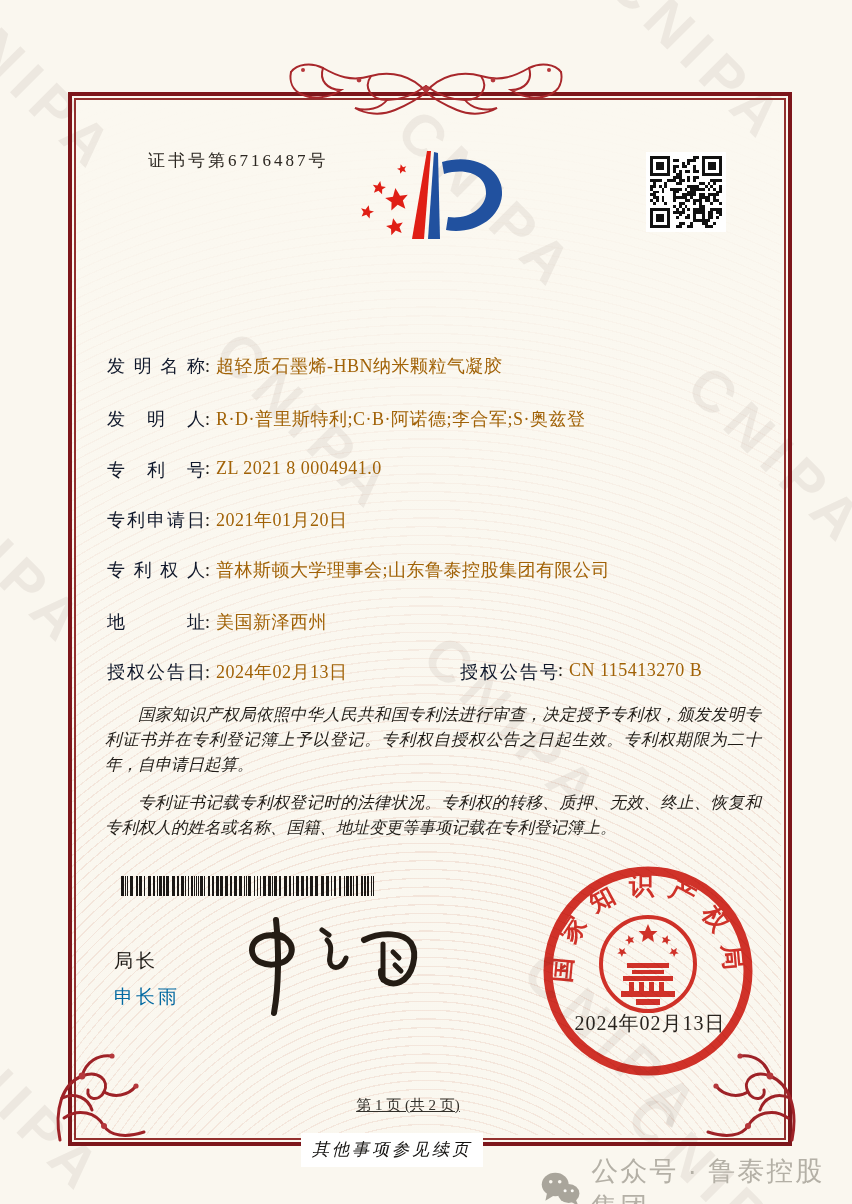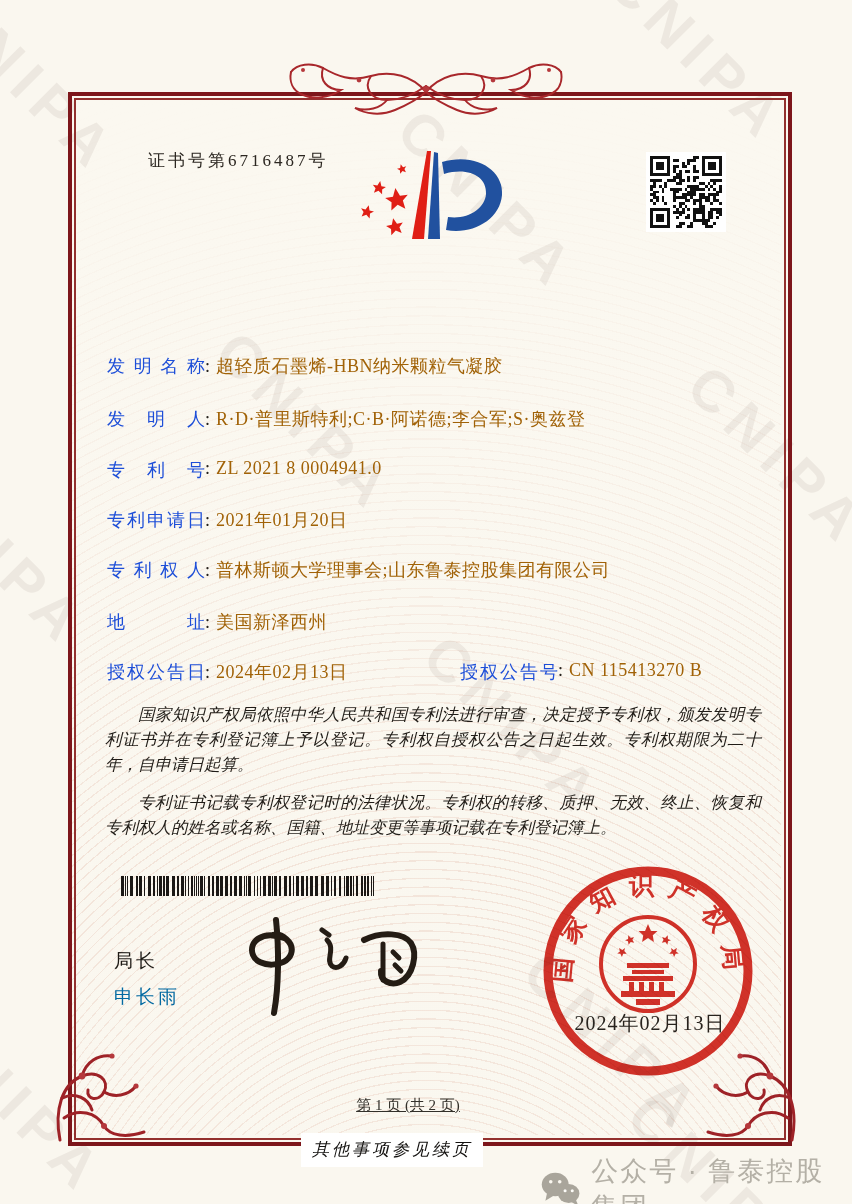--- a/index.html
+++ b/index.html
@@ -23,21 +23,21 @@
   .corner.bl{left:52px;top:1048px;}
   .corner.br{left:700px;top:1048px;transform:scaleX(-1);}
   
   .cert-no{position:absolute;left:104px;top:149px;font-size:17px;letter-spacing:3px;color:#2b2620;z-index:5;margin-left:44px;}
   .logo{position:absolute;left:338px;top:138px;z-index:5;}
   .qr{position:absolute;left:646px;top:152px;width:72px;height:72px;background:#fff;padding:4px;z-index:5;}
   .title{position:absolute;left:0;top:246px;width:852px;text-align:center;font-size:40px;font-weight:bold;
          letter-spacing:22px;padding-left:11px;box-sizing:border-box;color:#14110e;z-index:5;}
   
   .frow{position:absolute;left:107px;white-space:nowrap;z-index:5;font-size:18px;}
-  .flabel{display:inline-block;width:98px;text-align:justify;text-align-last:justify;color:#1d4ed8;vertical-align:top;}
+  .flabel{display:inline-block;width:98px;text-align:justify;text-align-last:justify;color:#0f172a;vertical-align:top;}
   .fcolon{display:inline-block;margin-right:6px;}
   .fvalue{color:#a16207;letter-spacing:.5px;}
   .pair2{position:absolute;left:353px;top:0;white-space:nowrap;}
   
   .body-text{position:absolute;left:105px;top:702px;width:656px;z-index:5;
      font-style:italic;font-size:16.5px;line-height:25px;color:#201c17;text-align:justify;}
   .body-text p{margin:0 0 13px 0;text-indent:2em;}
   
   .barcode{position:absolute;left:121px;top:876px;z-index:5;}
   

